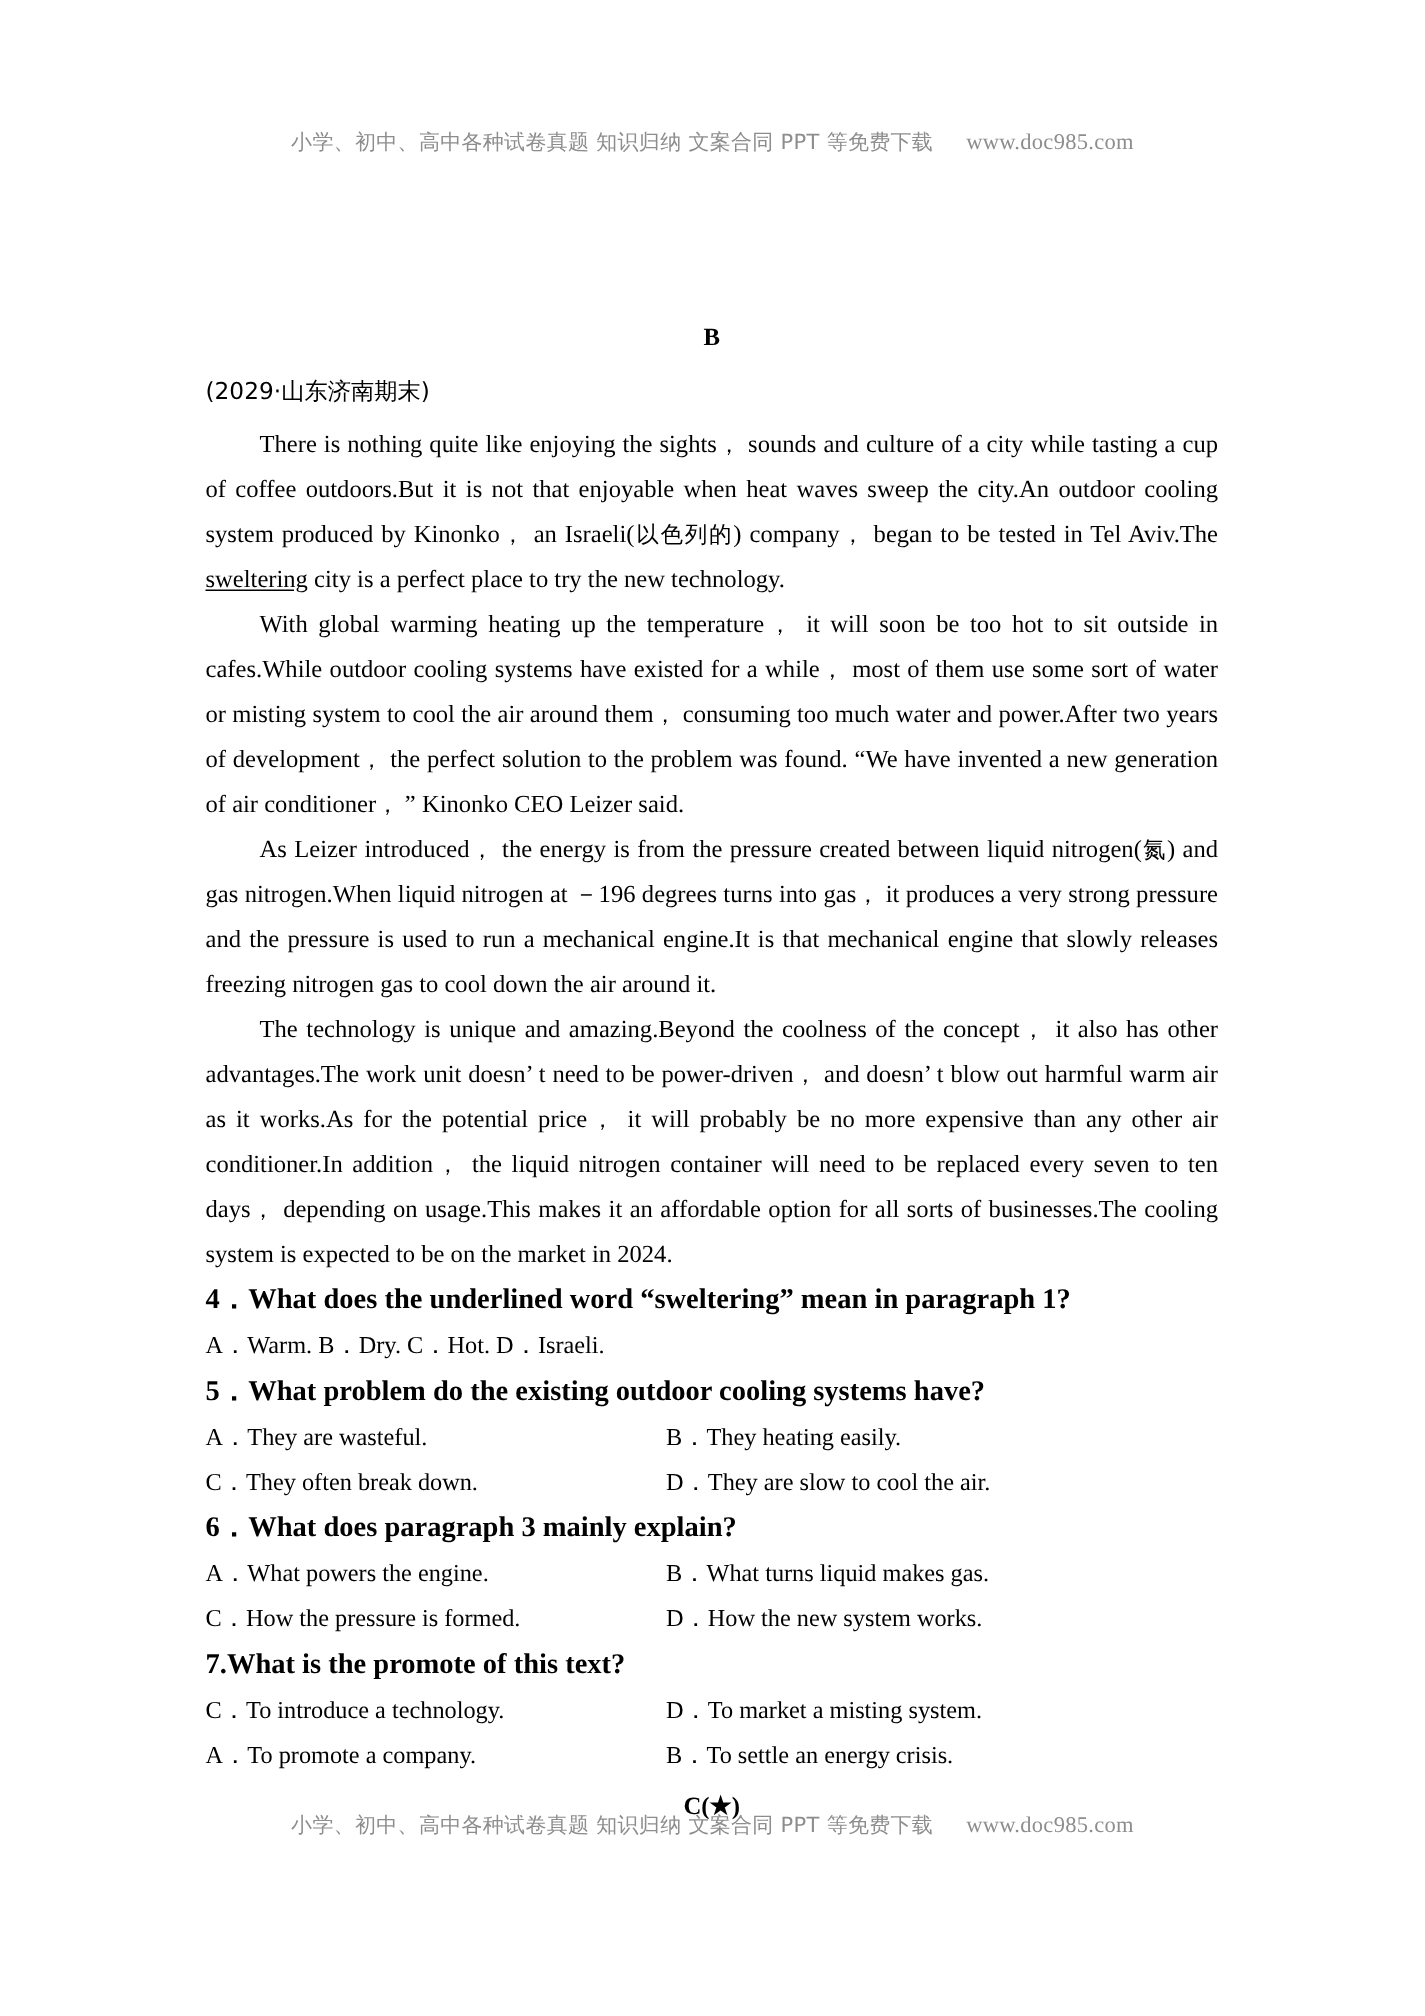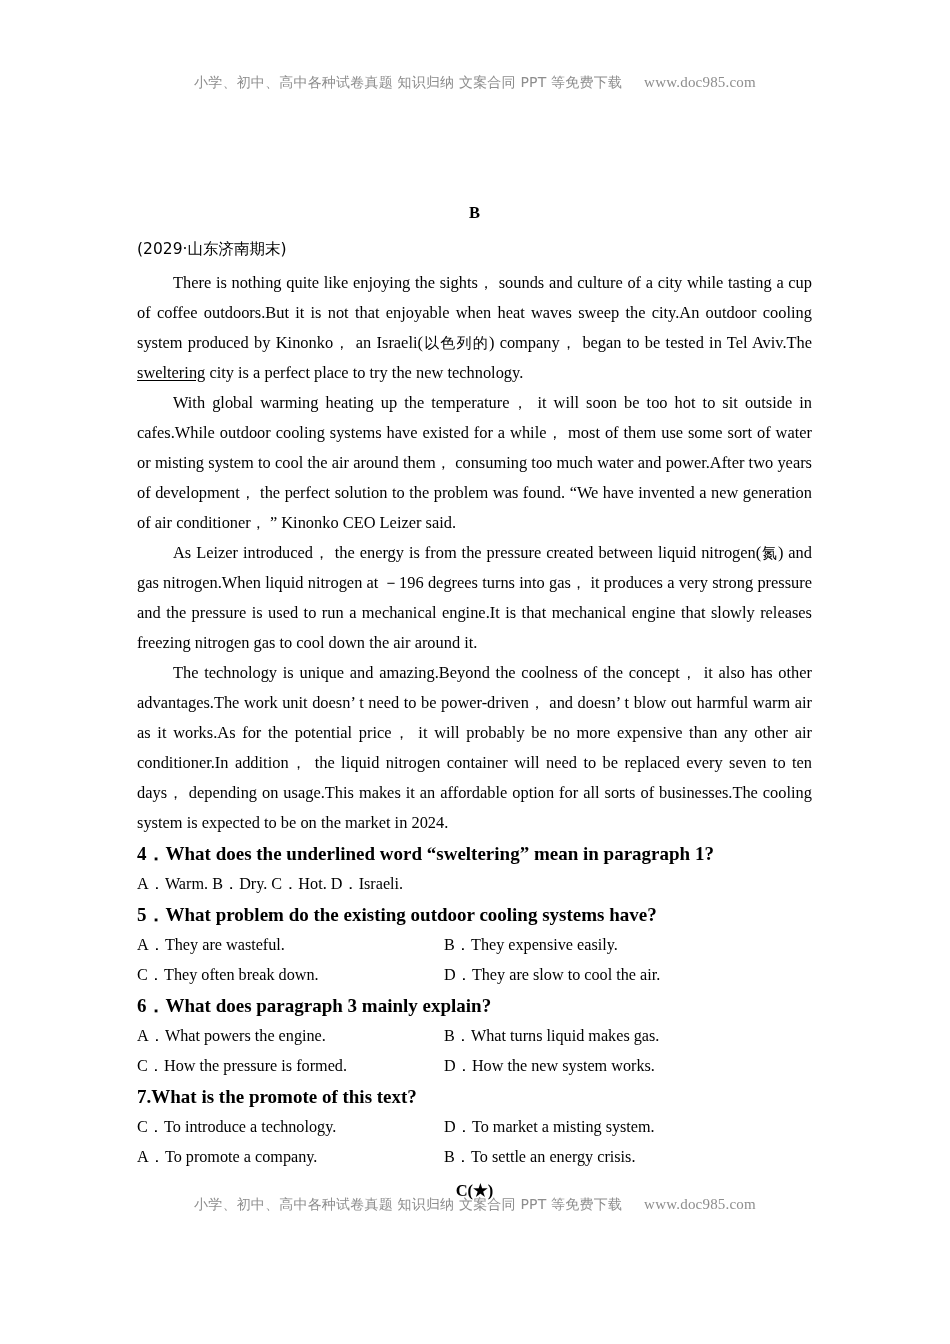--- a/index.html
+++ b/index.html
@@ -10,21 +10,21 @@
   body {
     width: 950px;
     height: 1344px;
     font-family: "Liberation Serif", "DejaVu Serif", serif;
     color: #000000;
     position: relative;
     overflow: hidden;
   }
   .page {
     position: absolute;
-    top: 4px; left: 0;
+    top: 16px; left: 0;
     width: 950px;
     height: 1032px;
   }
 
   
   .watermark {
     position: absolute;
     left: 0;
     width: 950px;
     text-align: center;
@@ -143,21 +143,21 @@
         <p class="body-par"><span>The technology is unique and amazing.Beyond the coolness of the concept</span><span class="fwcomma">，</span><span> it also has other advantages.The work unit doesn’ t need to be power-driven</span><span class="fwcomma">，</span><span> and doesn’ t blow out harmful warm air as it works.As for the potential price</span><span class="fwcomma">，</span><span> it will probably be no more expensive than any other air conditioner.In addition</span><span class="fwcomma">，</span><span> the liquid nitrogen container will need to be replaced every seven to ten days</span><span class="fwcomma">，</span><span> depending on usage.This makes it an affordable option for all sorts of businesses.The cooling system is expected to be on the market in 2024.</span></p>
       </div>
 
     <div id="questions-container">
         <div class="question"><span class="qnum">4．</span><span>What does the underlined word “sweltering” mean in paragraph 1?</span></div>
         <div class="opts-inline"><span><span>A．</span><span>Warm.</span></span> <span><span>B．</span><span>Dry.</span></span> <span><span>C．</span><span>Hot.</span></span> <span><span>D．</span><span>Israeli.</span></span></div>
         <div class="question"><span class="qnum">5．</span><span>What problem do the existing outdoor cooling systems have?</span></div>
         <div class="opts-grid">
           <div class="opt-row">
             <div class="opt-cell-a"><span class="opt-letter">A．</span><span>They are wasteful.</span></div>
-            <div class="opt-cell-b"><span class="opt-letter">B．</span><span>They expensive easily.</span></div>
+            <div class="opt-cell-b"><span class="opt-letter">B．</span><span>They heating easily.</span></div>
           </div>
           <div class="opt-row">
             <div class="opt-cell-a"><span class="opt-letter">C．</span><span>They often break down.</span></div>
             <div class="opt-cell-b"><span class="opt-letter">D．</span><span>They are slow to cool the air.</span></div>
           </div>
         </div>
         <div class="question"><span class="qnum">6．</span><span>What does paragraph 3 mainly explain?</span></div>
         <div class="opts-grid">
           <div class="opt-row">
             <div class="opt-cell-a"><span class="opt-letter">A．</span><span>What powers the engine.</span></div>

